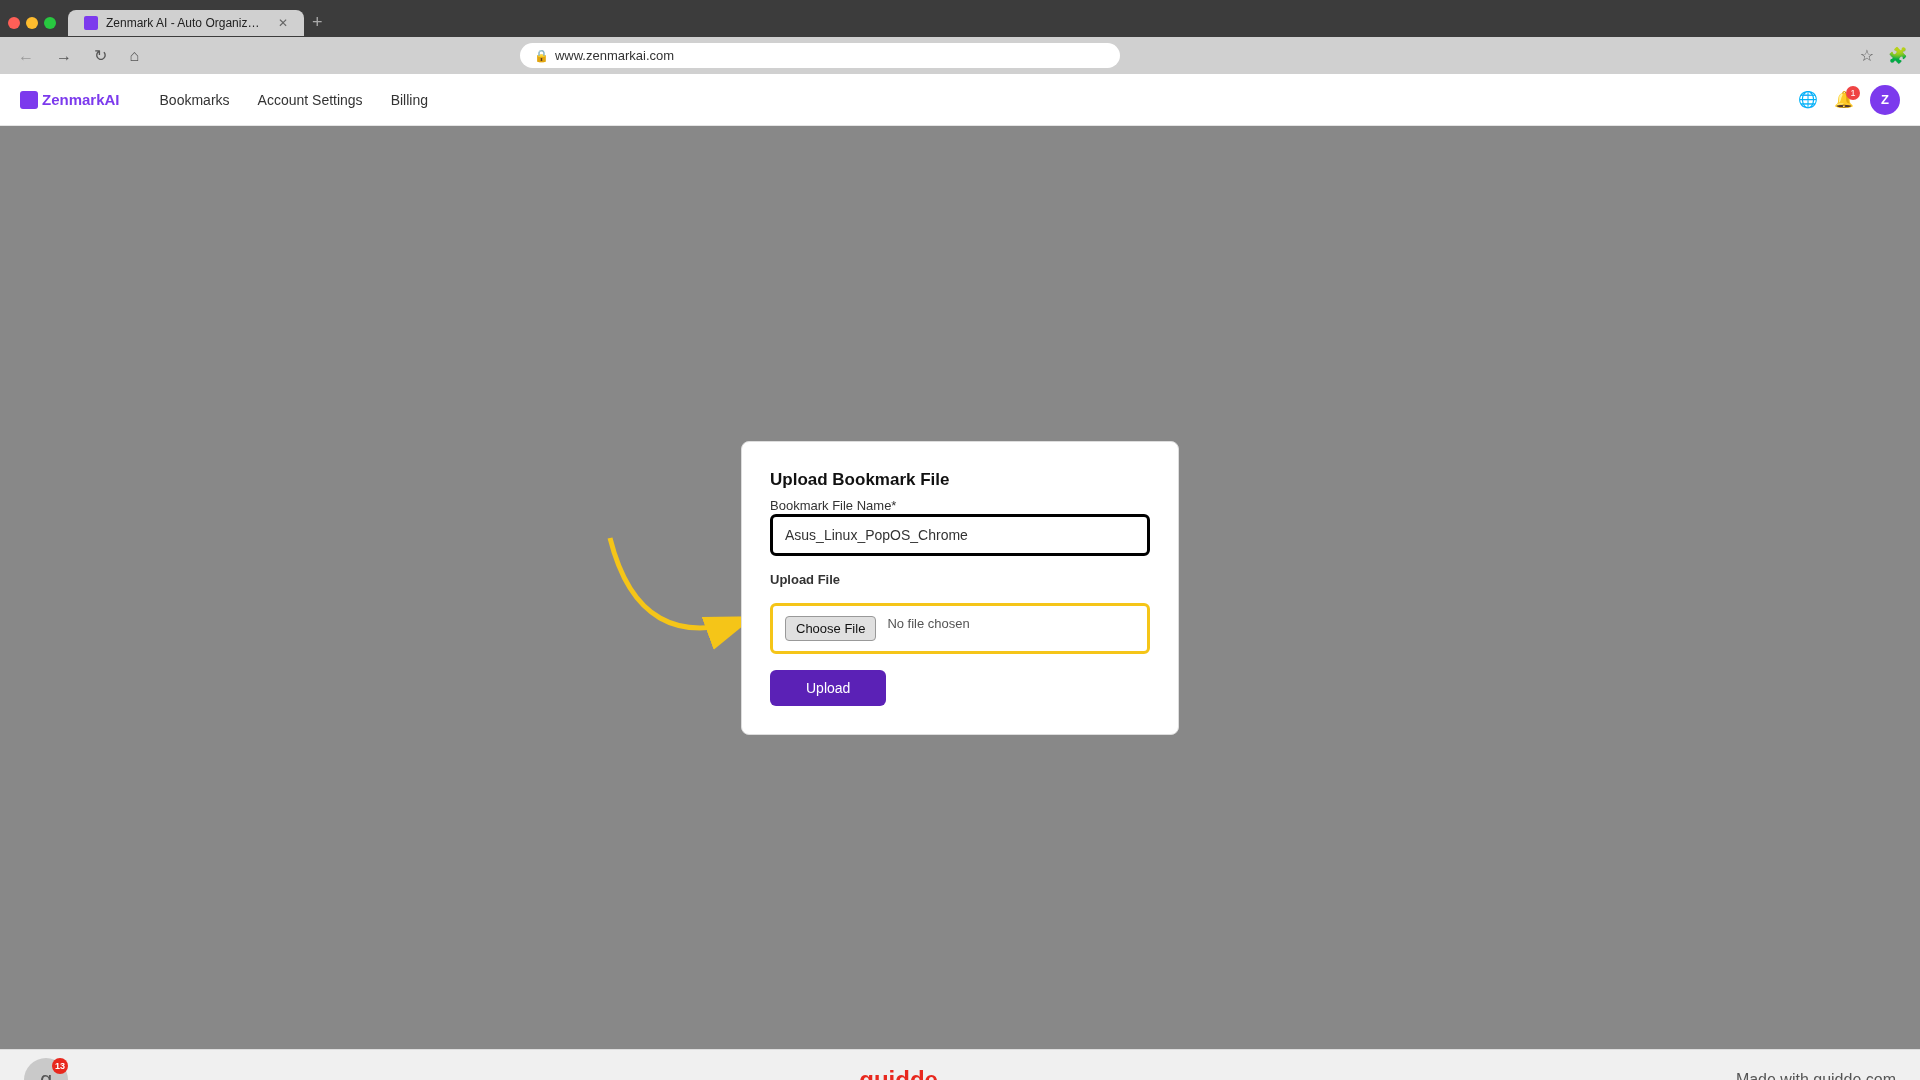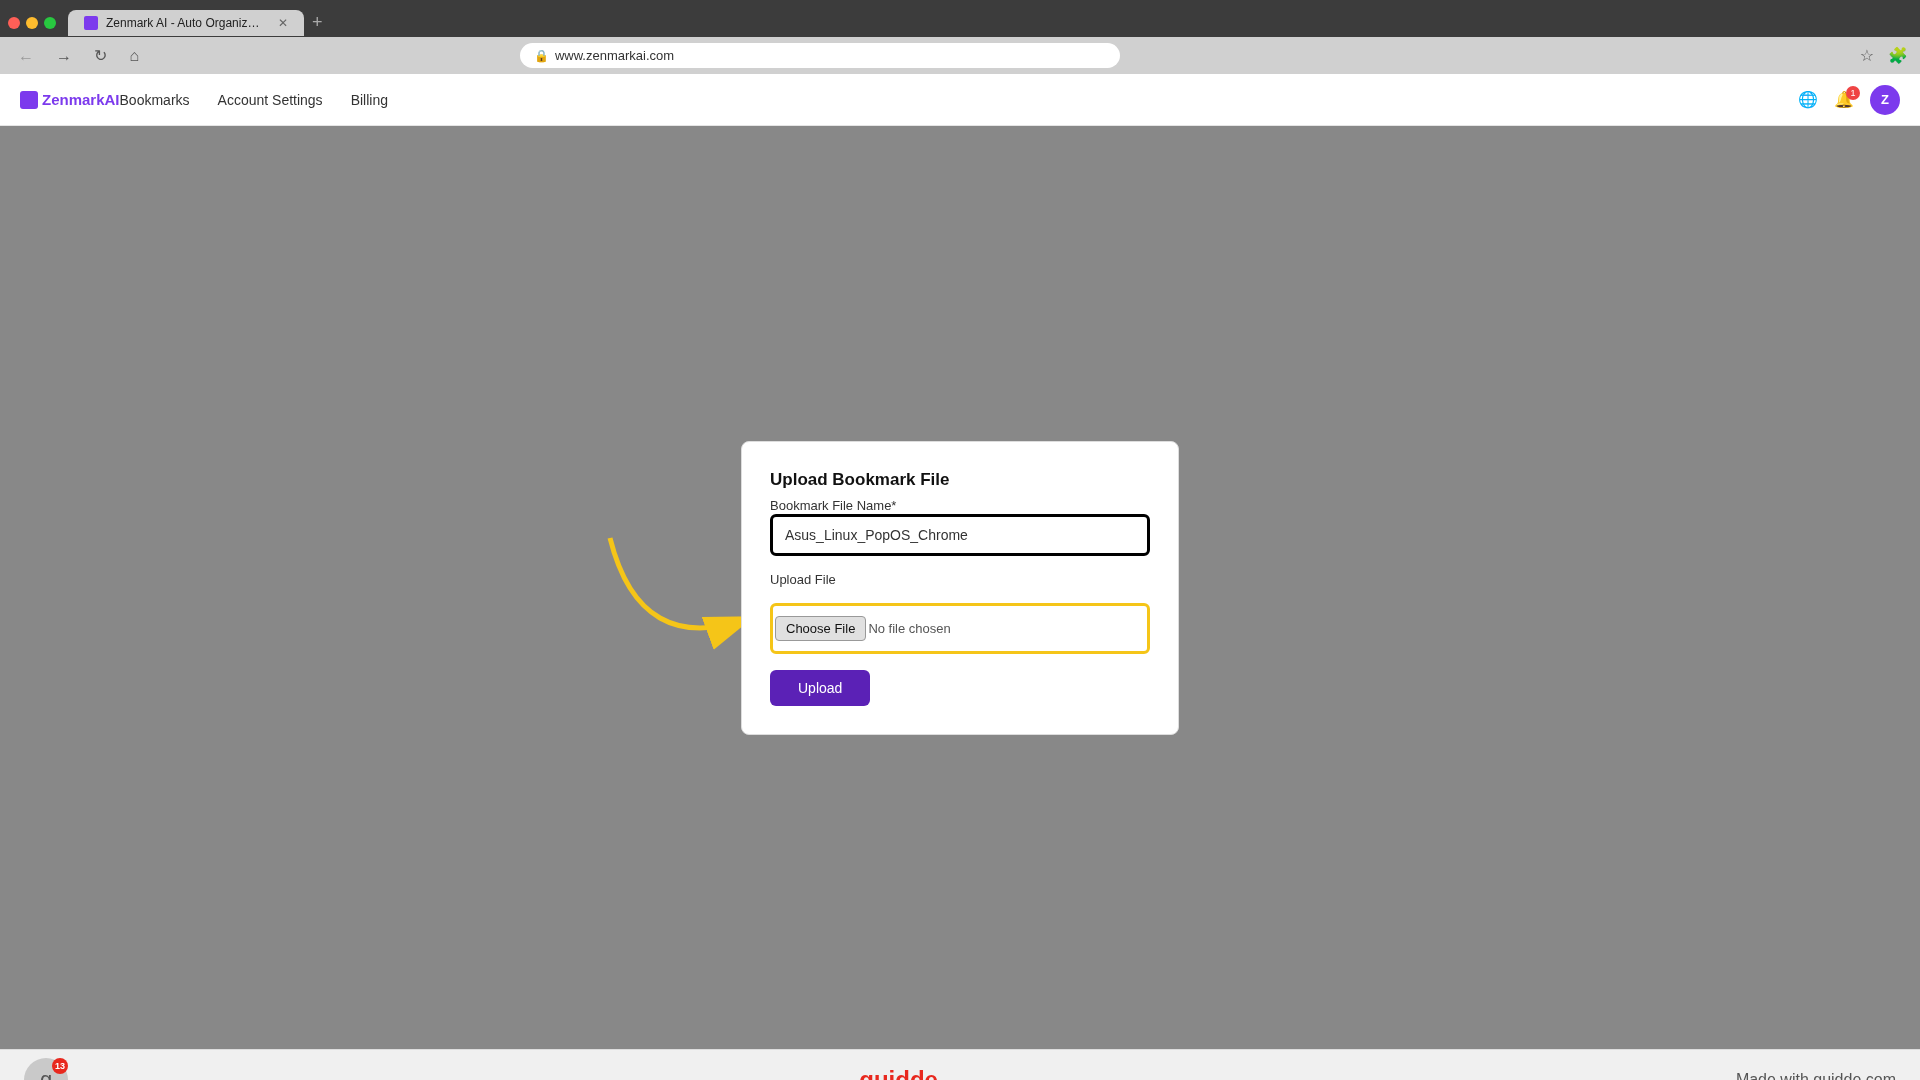--- a/index.html
+++ b/index.html
@@ -24,45 +24,45 @@
     .nav-btn { background: none; border: none; color: #555; font-size: 16px; cursor: pointer; padding: 2px 6px; }
     .nav-btn.disabled { color: #999; }
     .address-bar { flex: 1; background: white; border-radius: 20px; padding: 5px 14px; font-size: 13px; color: #333; display: flex; align-items: center; gap: 6px; max-width: 600px; margin: 0 auto; }
     .lock-icon { color: #555; font-size: 12px; }
     .address-text { font-size: 13px; color: #333; }
     .toolbar-right { display: flex; align-items: center; gap: 14px; margin-left: auto; }
     .toolbar-icon { color: #555; font-size: 16px; cursor: pointer; }
 
     
     .app-navbar { background: white; border-bottom: 1px solid #e5e5e5; display: flex; align-items: center; padding: 0 20px; height: 52px; }
-    .brand { display: flex; gap: 4px; }
+    .brand { display: flex; gap: 4px; margin-right: 40px; }
     .brand-icon { width: 18px; height: 18px; background: #7c3aed; border-radius: 3px; display: inline-block; }
     .brand-name { font-size: 15px; font-weight: 600; color: #7c3aed; }
     .nav-links { display: flex; gap: 28px; }
     .nav-link { font-size: 14px; color: #333; cursor: pointer; text-decoration: none; }
     .nav-right { margin-left: auto; display: flex; align-items: center; gap: 16px; }
     .nav-icon-btn { background: none; border: none; cursor: pointer; font-size: 16px; color: #555; position: relative; }
     .badge { position: absolute; top: -4px; right: -6px; background: #ef4444; color: white; border-radius: 50%; width: 14px; height: 14px; font-size: 9px; display: flex; align-items: center; justify-content: center; }
     .avatar { width: 30px; height: 30px; background: #7c3aed; border-radius: 50%; color: white; display: flex; align-items: center; justify-content: center; font-size: 13px; font-weight: 600; cursor: pointer; }
 
     
     .main-content { background: #888; width: 100%; height: calc(1080px - 52px - 60px - 45px); display: flex; align-items: center; justify-content: center; position: relative; }
 
     
     .card { background: white; border-radius: 8px; border: 1px solid #ddd; padding: 28px; width: 438px; position: absolute; top: 50%; left: 50%; transform: translate(-50%, -50%); margin-top: 30px; }
     .card-title { font-size: 17px; font-weight: 600; color: #111; margin-bottom: 6px; }
     .card-subtitle { font-size: 13px; color: #666; margin-bottom: 20px; }
     .field-label { font-size: 13px; color: #333; margin-bottom: 6px; font-weight: 500; }
     .text-input { width: 100%; border: 3px solid #000000; border-radius: 6px; padding: 10px 12px; font-size: 14px; color: #333; outline: none; margin-bottom: 16px; }
     .upload-section { margin-bottom: 16px; }
-    .upload-label { font-size: 13px; color: #333; margin-bottom: 16px; font-weight: 400; }
-    .file-input-wrapper { border: 3px solid #f5c518; border-radius: 6px; background: white; padding: 10px 2px; display: flex; align-items: center; gap: 2px; }
+    .upload-label { font-size: 13px; color: #333; margin-bottom: 16px; font-weight: 700; }
+    .file-input-wrapper { border: 3px solid #f5c518; border-radius: 6px; background: white; padding: 10px 12px; display: flex; gap: 11px; }
     .choose-file-btn { background: #e0e0e0; border: 1px solid #999; border-radius: 4px; padding: 4px 10px; font-size: 13px; color: #111; cursor: pointer; white-space: nowrap; }
     .no-file-text { font-size: 13px; color: #555; }
-    .upload-btn { background: #5b21b6; color: white; border: none; border-radius: 6px; padding: 10px 28px; font-size: 14px; font-weight: 500; cursor: pointer; }
+    .upload-btn { background: #5b21b6; color: white; border: none; border-radius: 6px; padding: 10px 36px; font-size: 14px; font-weight: 500; cursor: pointer; }
 
     
     .annotation-arrow { position: absolute; pointer-events: none; }
 
     
     .guidde-footer { background: #f0f0f0; height: 60px; display: flex; align-items: center; justify-content: space-between; padding: 0 24px; border-top: 1px solid #ddd; }
     .guidde-logo { display: flex; align-items: center; }
     .guidde-logo-text { font-size: 24px; font-weight: 700; color: #e8281e; }
     .guidde-credit { font-size: 16px; color: #555; }
     .guidde-badge { display: flex; align-items: center; gap: 10px; }

